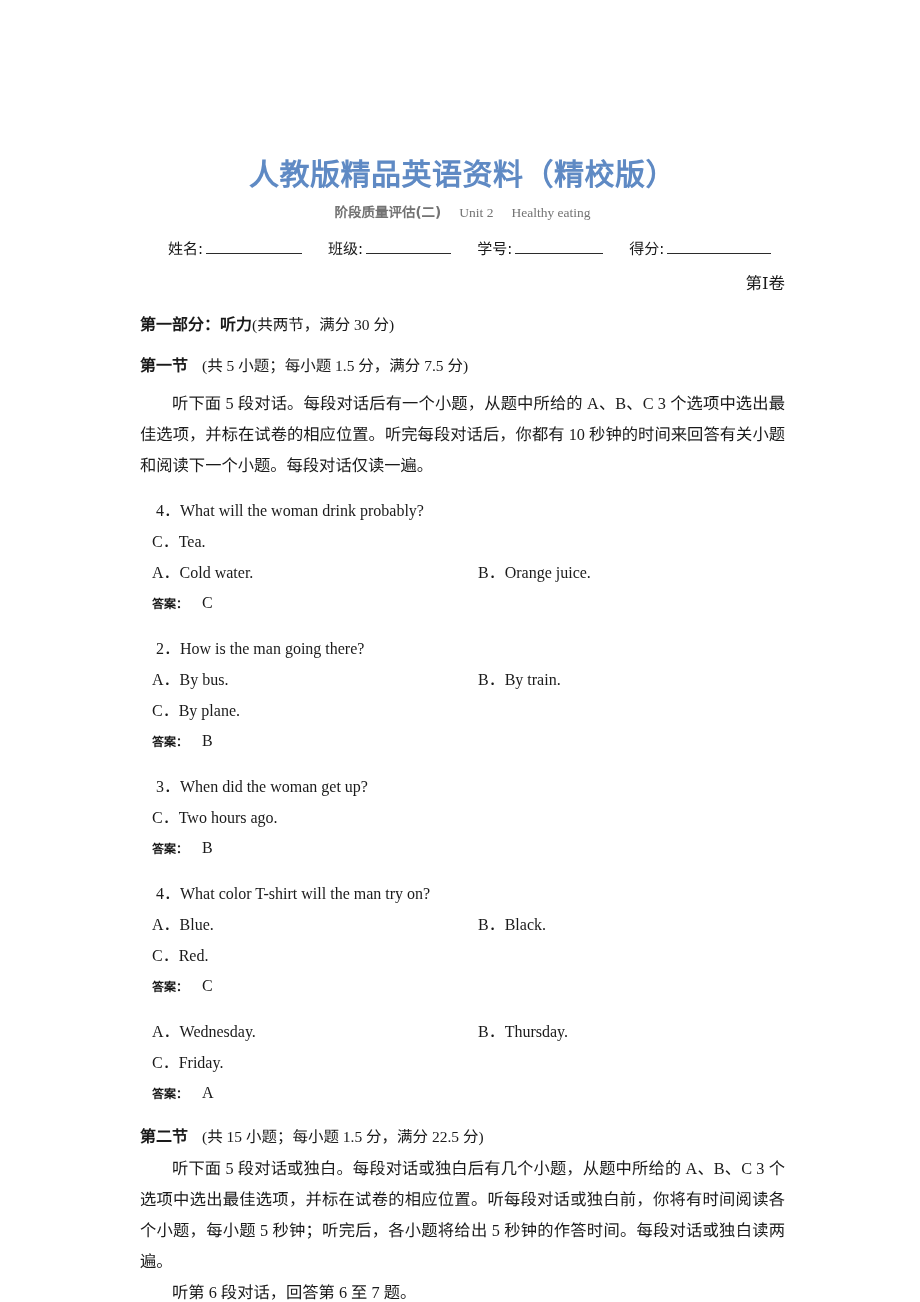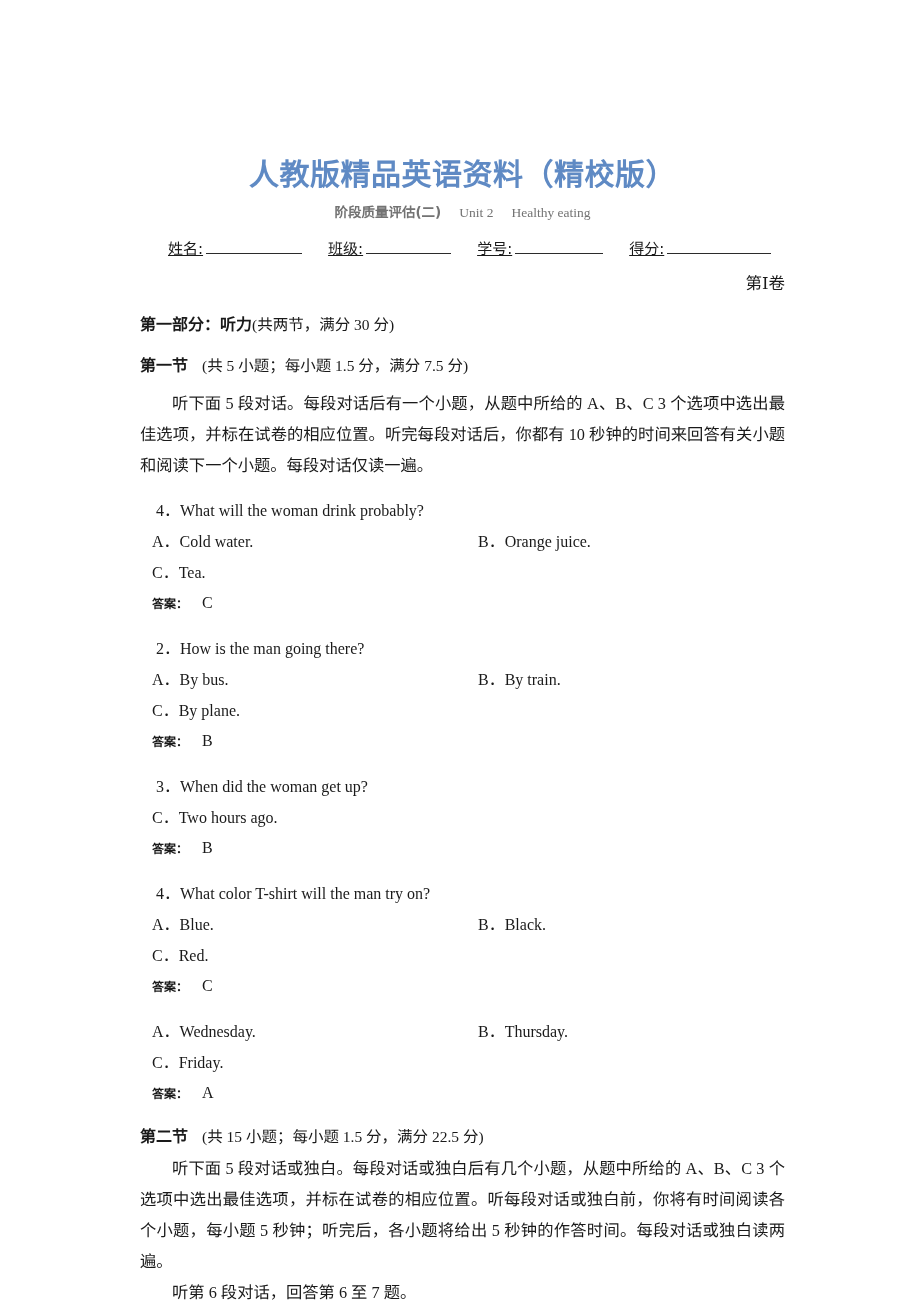--- a/index.html
+++ b/index.html
@@ -60,21 +60,20 @@
   .subtitle .sp { display: inline-block; width: 18px; }
 
   
   .idrow {
     margin-top: 16px;
     font-size: 16px;
     white-space: nowrap;
     display: flex;
     align-items: flex-start;
     padding-left: 28px;
-    text-decoration: underline;
   }
   .idfield { display: inline-flex; align-items: baseline; }
   .idlabel {
     font-family: "DejaVu Sans", "Liberation Sans", sans-serif;
     font-size: 15px;
     color: #1a1a1a;
   }
   .idblank {
     display: inline-block;
     border-bottom: 1.4px solid #2b2b2b;
@@ -201,24 +200,24 @@
 
     <div class="sec-head">
       <span class="bold">第一节</span><span class="sp" style="display:inline-block;width:14px"></span><span class="norm">(共 5 小题；每小题 1.5 分，满分 7.5 分)</span>
     </div>
 
     <div class="para">听下面 5 段对话。每段对话后有一个小题，从题中所给的 A、B、C 3 个选项中选出最佳选项，并标在试卷的相应位置。听完每段对话后，你都有 10 秒钟的时间来回答有关小题和阅读下一个小题。每段对话仅读一遍。</div>
 
     <div class="qblock">
       <div class="stem">4．What will the woman drink probably?</div>
       <div class="opts">
+        <span class="optC">C．Tea.</span>
+      </div>
+      <div class="opts">
         <span class="optA">A．Cold water.</span><span class="optB">B．Orange juice.</span>
-      </div>
-      <div class="opts">
-        <span class="optC">C．Tea.</span>
       </div>
       <div class="ans">
         <span class="lbl">答案：</span><span class="val">C</span>
       </div>
     </div>
 
     <div class="qblock">
       <div class="stem">2．How is the man going there?</div>
       <div class="opts">
         <span class="optA">A．By bus.</span><span class="optB">B．By train.</span>

